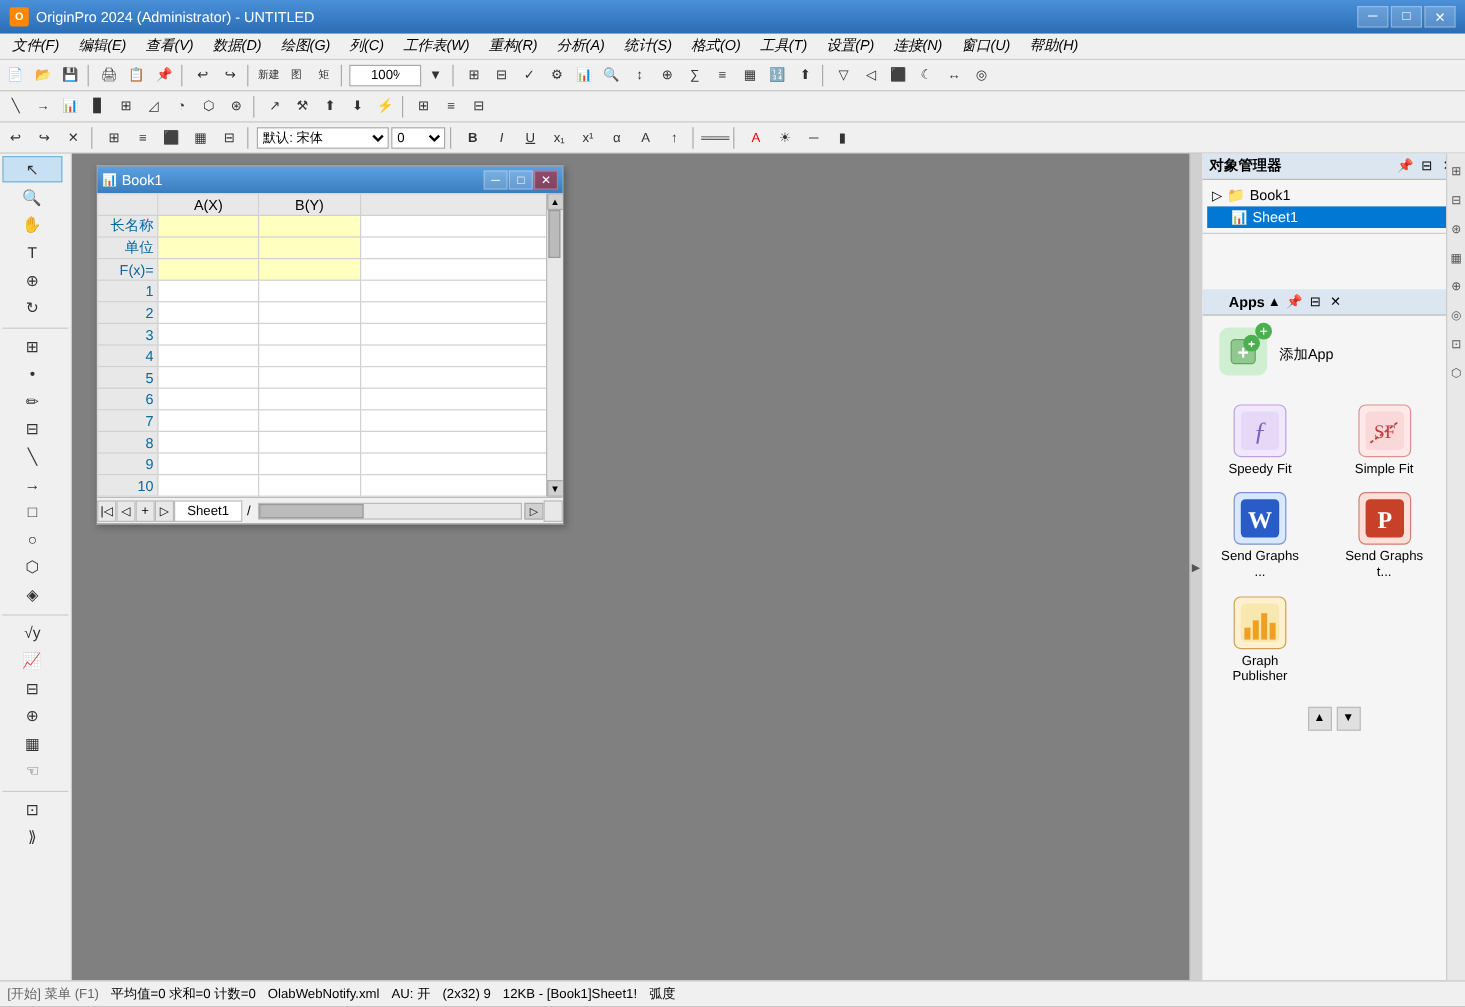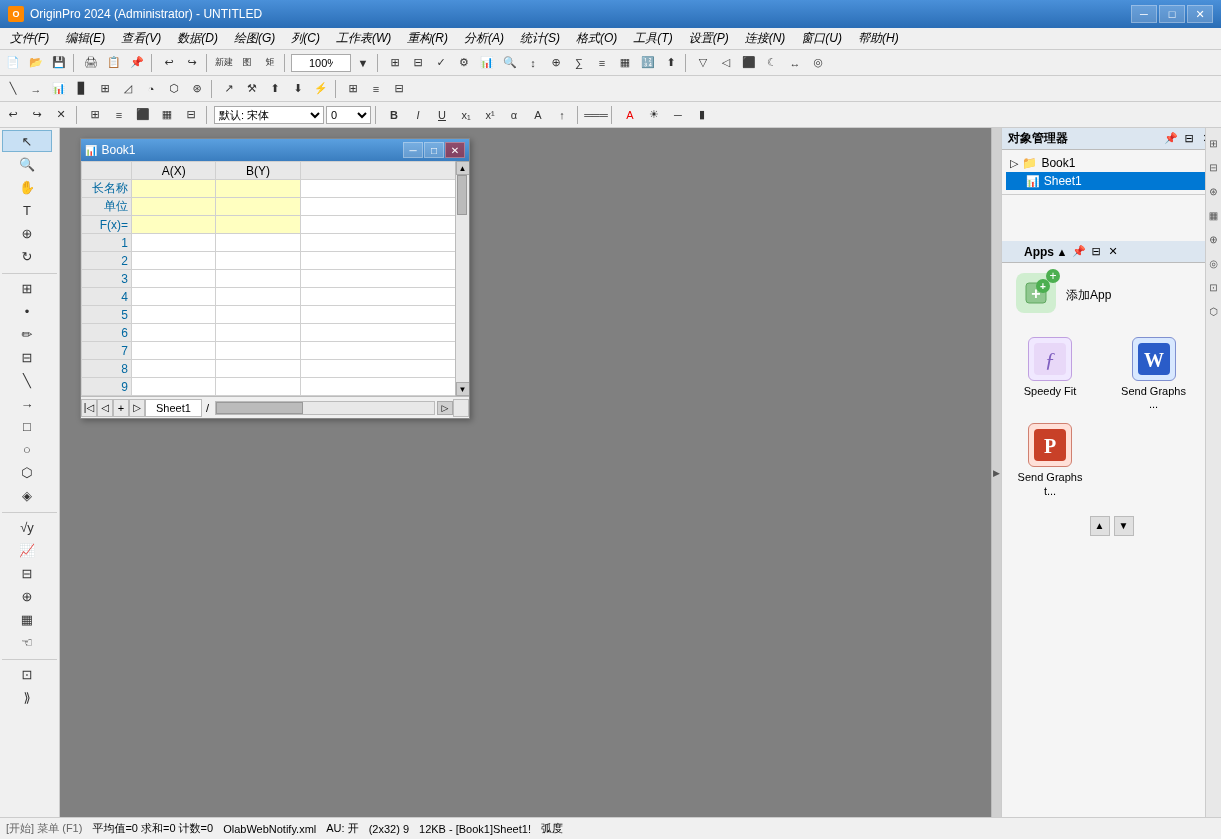--- a/index.html
+++ b/index.html
@@ -771,20 +771,26 @@
               <td></td>
               <td></td>
               <td></td>
             </tr>
             <tr class="data-row">
               <td class="row-header">9</td>
               <td></td>
               <td></td>
               <td></td>
             </tr>
+            <tr class="data-row">
+              <td class="row-header">10</td>
+              <td></td>
+              <td></td>
+              <td></td>
+            </tr>
           </tbody>
         </table>
 
         <div style="position:absolute; top:0; right:0; width:14px; height:100%; background:#e8e8e8; border-left:1px solid #bbb; display:flex; flex-direction:column; align-items:center;">
           <button style="width:14px;height:14px;background:#d0d0d0;border:1px solid #aaa;font-size:8px;cursor:pointer;">▲</button>
           <div style="flex:1;width:12px;position:relative;">
             <div style="position:absolute;top:0;left:0;width:10px;height:40px;background:#bbb;border:1px solid #999;cursor:pointer;"></div>
           </div>
           <button style="width:14px;height:14px;background:#d0d0d0;border:1px solid #aaa;font-size:8px;cursor:pointer;">▼</button>
         </div>
@@ -865,20 +871,30 @@
           <div class="app-item">
             <div class="app-icon app-icon-fit" style="background:#f0e8ff;border:1px solid #c0a0e0;width:44px;height:44px;border-radius:6px;display:flex;align-items:center;justify-content:center;">
               <svg width="36" height="36">
                 <rect x="2" y="2" width="32" height="32" rx="4" fill="#e8d8f8"></rect>
                 <text x="18" y="26" text-anchor="middle" fill="#8060c0" font-size="22" font-family="serif" font-style="italic">ƒ</text>
               </svg>
             </div>
             <span class="app-label">Speedy Fit</span>
           </div>
 
+          <div class="app-item">
+            <div class="app-icon app-icon-simplefit" style="background:#ffe8e8;border:1px solid #e09090;width:44px;height:44px;border-radius:6px;display:flex;align-items:center;justify-content:center;">
+              <svg width="36" height="36">
+                <rect x="2" y="2" width="32" height="32" rx="4" fill="#f8d8d8"></rect>
+                <text x="18" y="24" text-anchor="middle" fill="#c04040" font-size="16" font-family="serif">SF</text>
+                <line x1="6" y1="28" x2="30" y2="10" stroke="#c04040" stroke-width="1.5" stroke-dasharray="3,2"></line>
+              </svg>
+            </div>
+            <span class="app-label">Simple Fit</span>
+          </div>
 
           <div class="app-item">
             <div class="app-icon app-icon-word" style="background:#d8e8ff;border:1px solid #8090d0;width:44px;height:44px;border-radius:6px;display:flex;align-items:center;justify-content:center;">
               <svg width="36" height="36">
                 <rect x="2" y="2" width="32" height="32" rx="4" fill="#2a5cc8"></rect>
                 <text x="18" y="26" text-anchor="middle" fill="white" font-size="20" font-weight="bold" font-family="serif">W</text>
               </svg>
             </div>
             <span class="app-label">Send Graphs ...</span>
           </div>
@@ -886,20 +902,32 @@
           <div class="app-item">
             <div class="app-icon app-icon-ppt" style="background:#ffe0d8;border:1px solid #d08070;width:44px;height:44px;border-radius:6px;display:flex;align-items:center;justify-content:center;">
               <svg width="36" height="36">
                 <rect x="2" y="2" width="32" height="32" rx="4" fill="#c84028"></rect>
                 <text x="18" y="26" text-anchor="middle" fill="white" font-size="20" font-weight="bold" font-family="serif">P</text>
               </svg>
             </div>
             <span class="app-label">Send Graphs t...</span>
           </div>
 
+          <div class="app-item">
+            <div class="app-icon app-icon-graph" style="background:#fff0d0;border:1px solid #d0a050;width:44px;height:44px;border-radius:6px;display:flex;align-items:center;justify-content:center;">
+              <svg width="36" height="36">
+                <rect x="2" y="2" width="32" height="32" rx="4" fill="#f8e8b0"></rect>
+                <rect x="5" y="22" width="5" height="10" fill="#f0a020"></rect>
+                <rect x="12" y="16" width="5" height="16" fill="#f0a020"></rect>
+                <rect x="19" y="10" width="5" height="22" fill="#f0a020"></rect>
+                <rect x="26" y="18" width="5" height="14" fill="#f0a020"></rect>
+              </svg>
+            </div>
+            <span class="app-label">Graph Publisher</span>
+          </div>
         </div>
 
         <div style="display:flex;justify-content:center;gap:4px;padding:4px;">
           <button style="width:20px;height:20px;font-size:10px;background:#e0e0e0;border:1px solid #bbb;cursor:pointer;">▲</button>
           <button style="width:20px;height:20px;font-size:10px;background:#e0e0e0;border:1px solid #bbb;cursor:pointer;">▼</button>
         </div>
       </div>
     </div>
 
     <div id="right-tools-strip" style="position:absolute;right:0;top:0;bottom:0;width:16px;background:#e8e8e8;border-left:1px solid #ccc;display:flex;flex-direction:column;align-items:center;padding-top:4px;gap:2px;">

